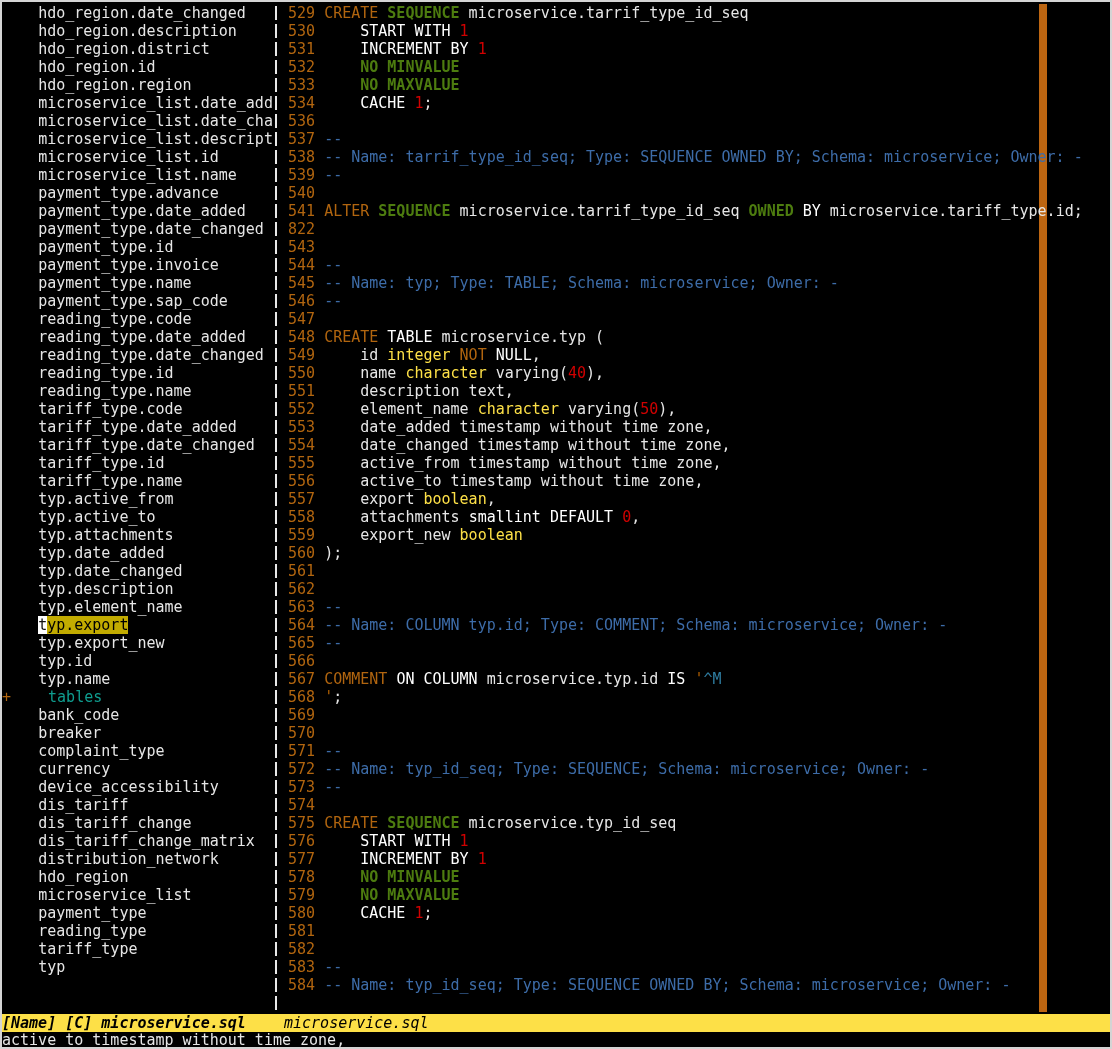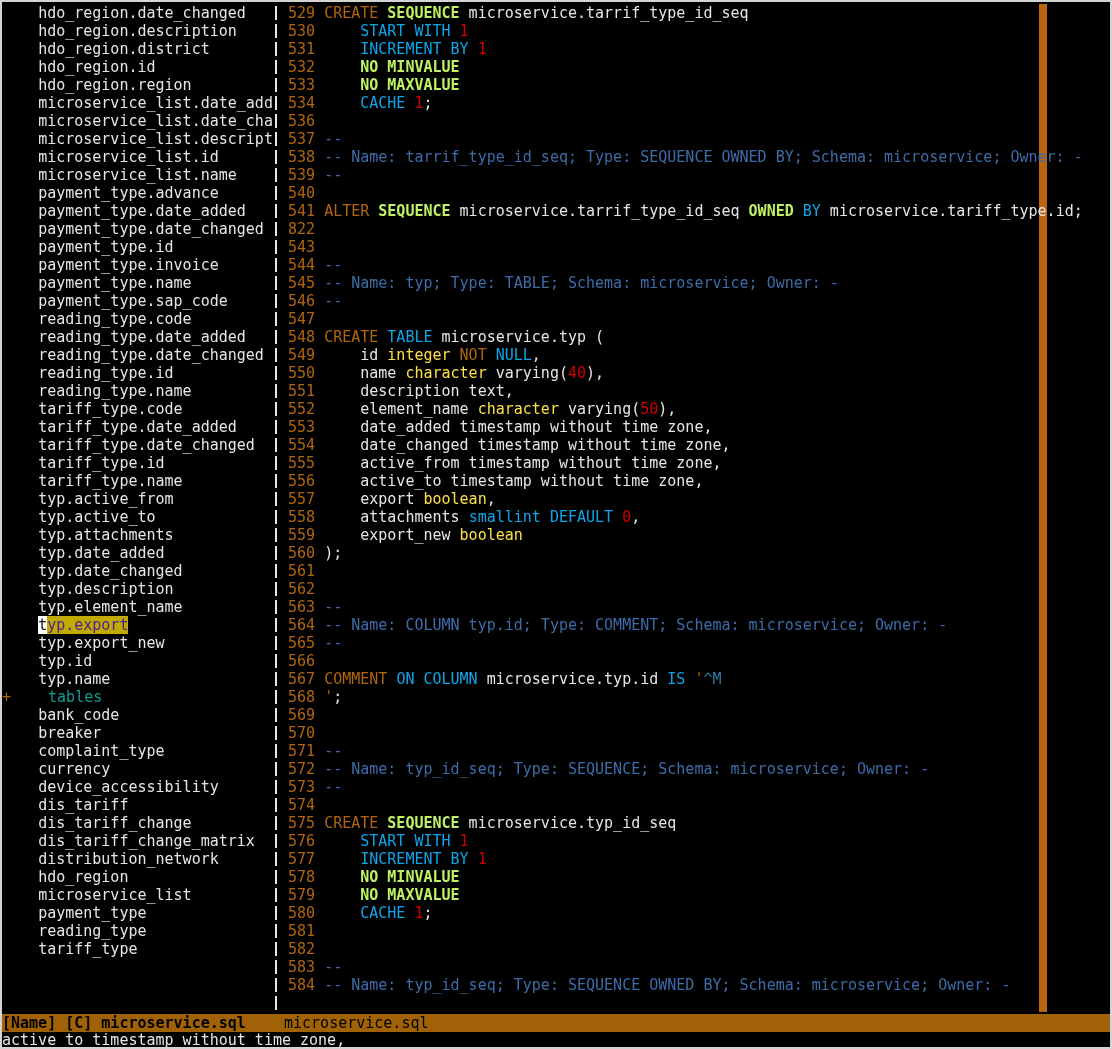--- a/index.html
+++ b/index.html
@@ -26,33 +26,33 @@
   }
   .code { flex:1; position:relative; overflow:hidden; }
   .colorcolumn {
     position:absolute; left:755px; top:-2px; width:8px; height:1010px;
     background:#bc6511; z-index:0;
   }
   .code .row { position:relative; z-index:1; padding-left:4px; }
   .c-ln  { color:#b1650f; }
   .c-def { color:#e6e6e6; }
   .c-kw1 { color:#b1650f; }
-  .c-kwb { color:#bef264; font-weight:bold; }
-  .c-kw2 { color:#0ea5e9;margin-top:44px; }
+  .c-kwb { color:#4d7c0f; font-weight:bold; }
+  .c-kw2 { color:#ffffff;margin-top:44px; }
   .c-typ { color:#fde047; }
   .c-num { color:#d00000; }
   .c-com { color:#3d6ca8; }
   .c-str { color:#af5f00; }
   .c-spc { color:#2e7b9e; }
   .c-teal{ color:#0f9d8f;margin-left:28px; }
   .cursor-cell { background:#ffffff; color:#111111; }
-  .search-hl   { background:#c2ab00; color:#4c1d95; }
+  .search-hl   { background:#c2ab00; color:#000000; }
   .statusbar {
-    height:18px; line-height:18px; background:#a16207; color:#000;
-    position:relative; white-space:pre; overflow:hidden;
+    height:18px; line-height:18px; background:#fde047; color:#000;
+    position:relative; white-space:pre; overflow:hidden;font-style:italic;
   }
   .status-left  { position:absolute; left:0;   top:0; font-weight:bold; }
   .status-right { position:absolute; left:282px; top:0; }
   .cmdline { height:17px; line-height:17px; color:#e6e6e6; background:#000; white-space:pre; overflow:hidden; }
 </style>
 </head>
 <body>
 
 <div class="terminal">
   <div class="main">
@@ -103,20 +103,21 @@
         <div class="row"><span class="c-def">    </span><span class="c-def">device_accessibility</span></div>
         <div class="row"><span class="c-def">    </span><span class="c-def">dis_tariff</span></div>
         <div class="row"><span class="c-def">    </span><span class="c-def">dis_tariff_change</span></div>
         <div class="row"><span class="c-def">    </span><span class="c-def">dis_tariff_change_matrix</span></div>
         <div class="row"><span class="c-def">    </span><span class="c-def">distribution_network</span></div>
         <div class="row"><span class="c-def">    </span><span class="c-def">hdo_region</span></div>
         <div class="row"><span class="c-def">    </span><span class="c-def">microservice_list</span></div>
         <div class="row"><span class="c-def">    </span><span class="c-def">payment_type</span></div>
         <div class="row"><span class="c-def">    </span><span class="c-def">reading_type</span></div>
         <div class="row"><span class="c-def">    </span><span class="c-def">tariff_type</span></div>
+        <div class="row"><span class="c-def">    </span><span class="c-def">typ</span></div>
       </div>
     <div class="vsep"></div>
     <div class="code">
       <div class="colorcolumn"></div>
     <div class="row"><span class="c-ln">529 </span><span class="c-kw1">CREATE</span><span class="c-def"> </span><span class="c-kwb">SEQUENCE</span><span class="c-def"> microservice.tarrif_type_id_seq</span></div>
         <div class="row"><span class="c-ln">530 </span><span class="c-def">    </span><span class="c-kw2">START WITH</span><span class="c-def"> </span><span class="c-num">1</span></div>
         <div class="row"><span class="c-ln">531 </span><span class="c-def">    </span><span class="c-kw2">INCREMENT BY</span><span class="c-def"> </span><span class="c-num">1</span></div>
         <div class="row"><span class="c-ln">532 </span><span class="c-def">    </span><span class="c-kwb">NO MINVALUE</span></div>
         <div class="row"><span class="c-ln">533 </span><span class="c-def">    </span><span class="c-kwb">NO MAXVALUE</span></div>
         <div class="row"><span class="c-ln">534 </span><span class="c-def">    </span><span class="c-kw2">CACHE</span><span class="c-def"> </span><span class="c-num">1</span><span class="c-def">;</span></div>

